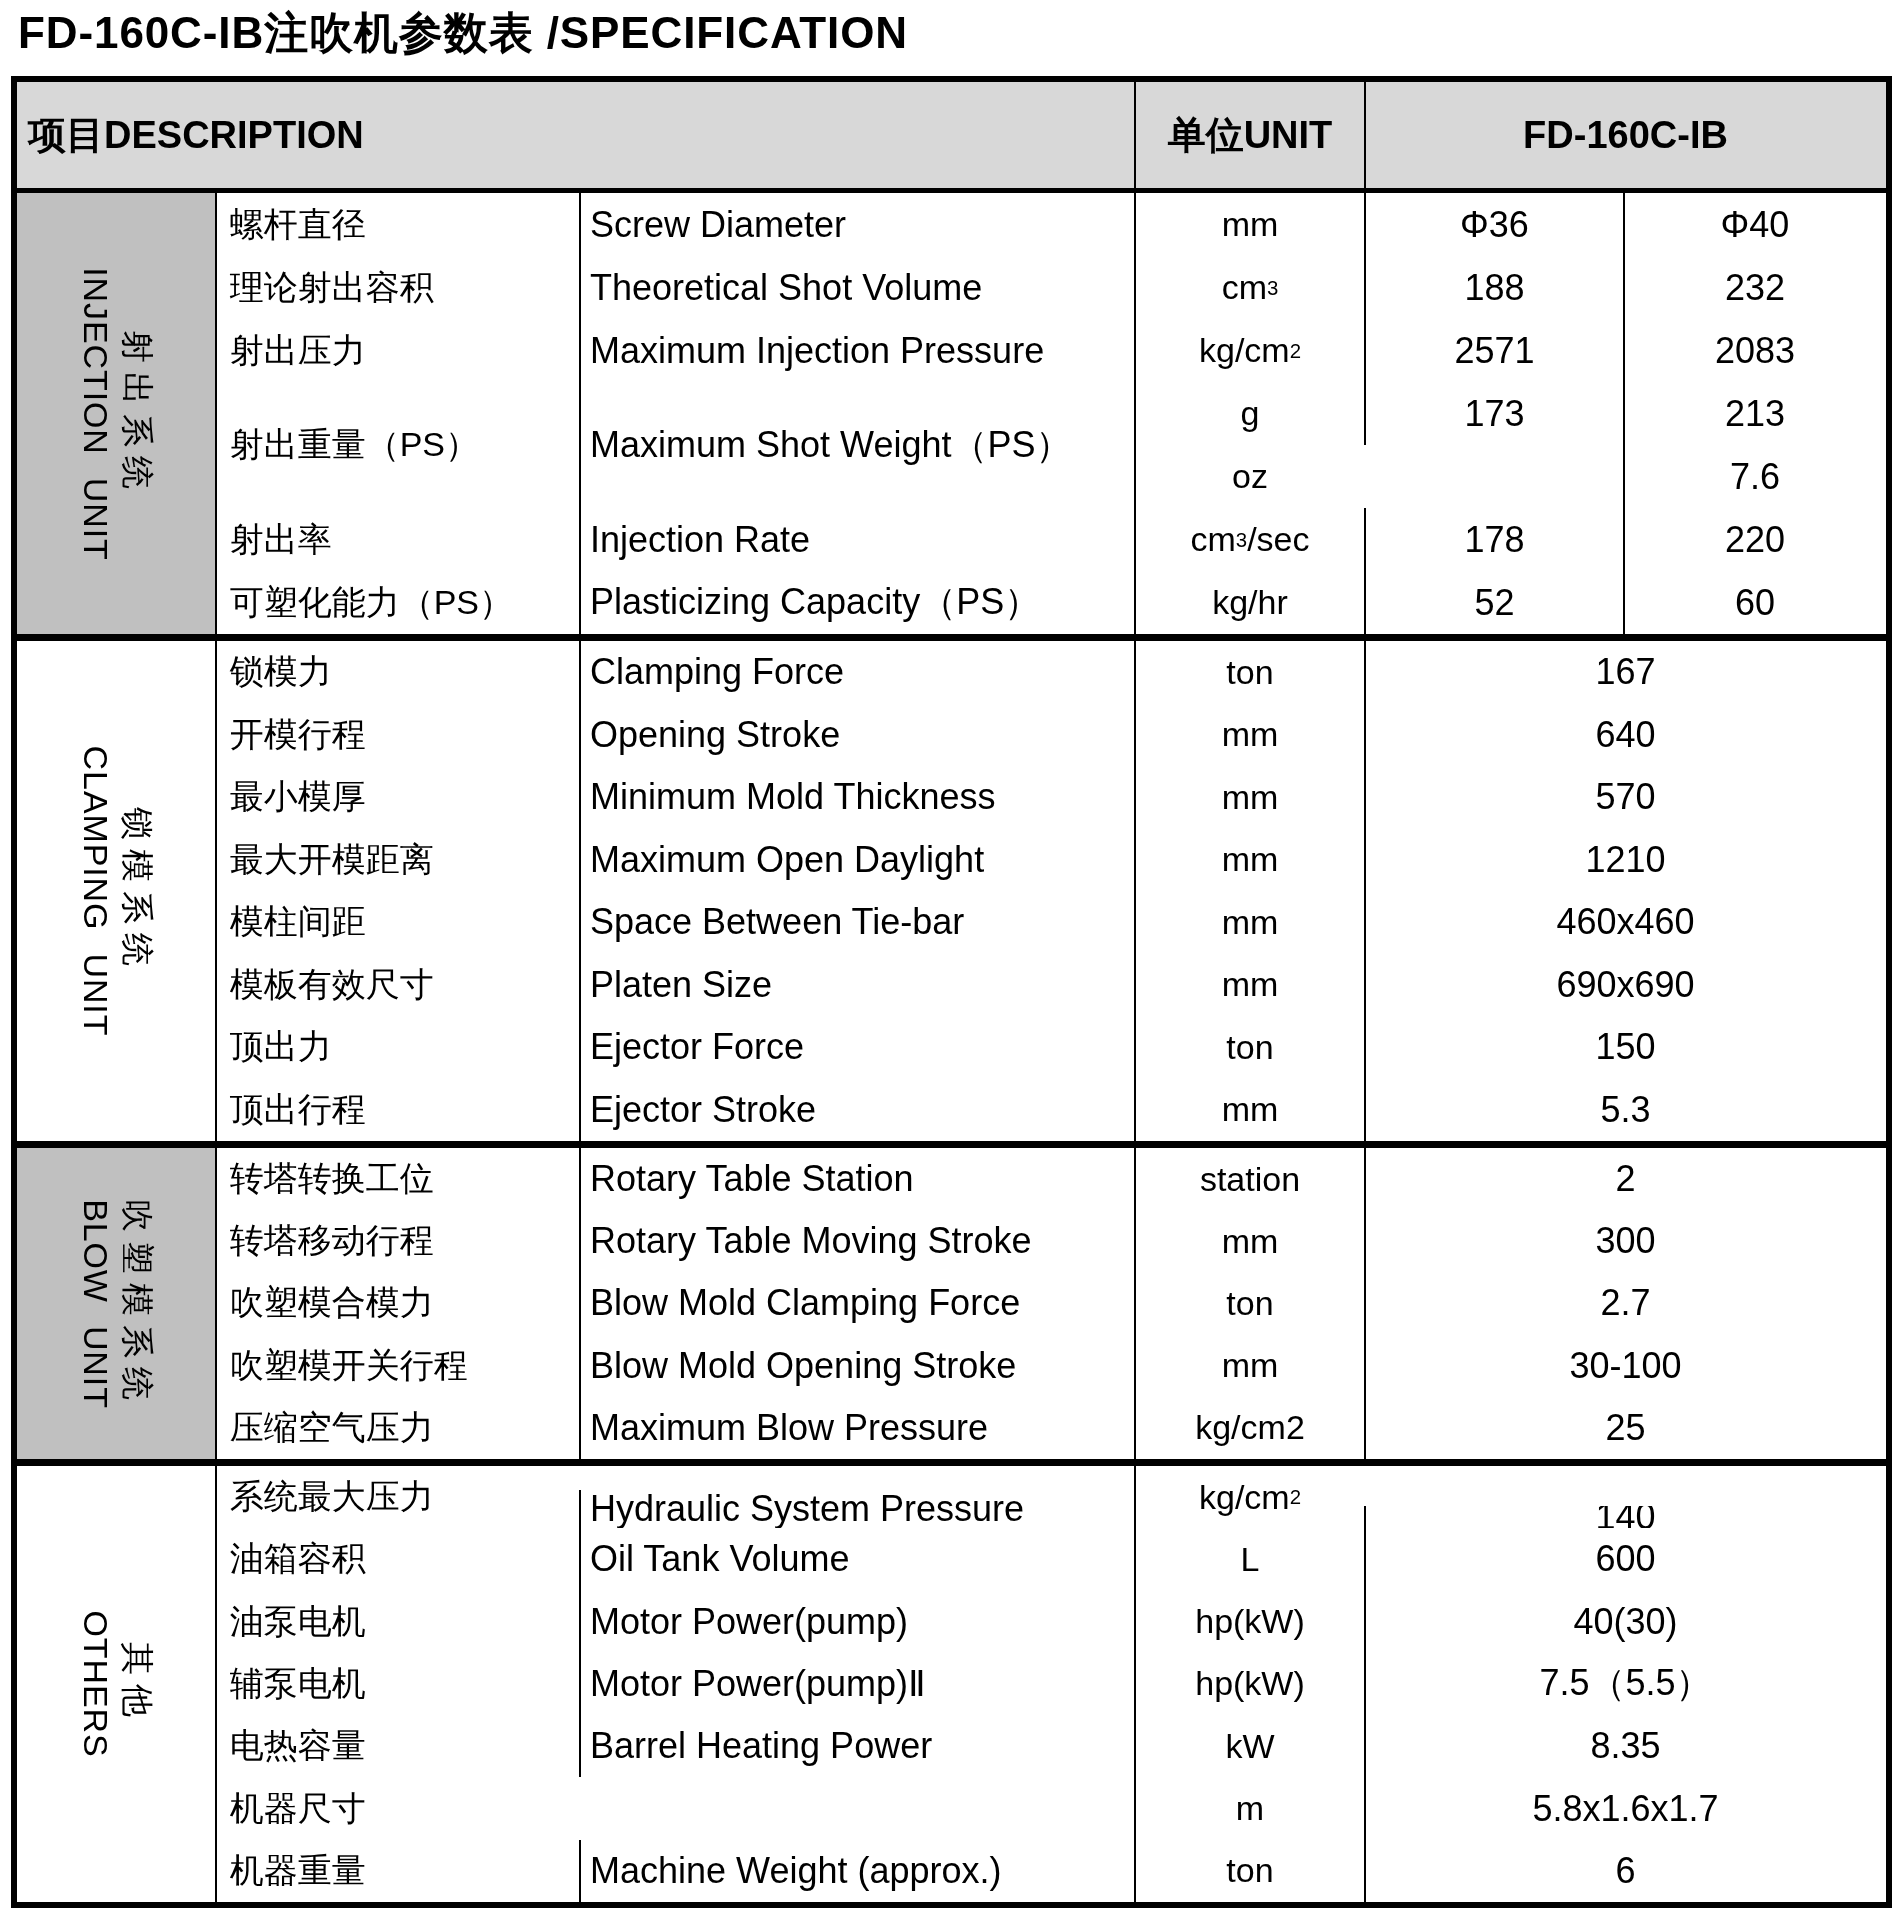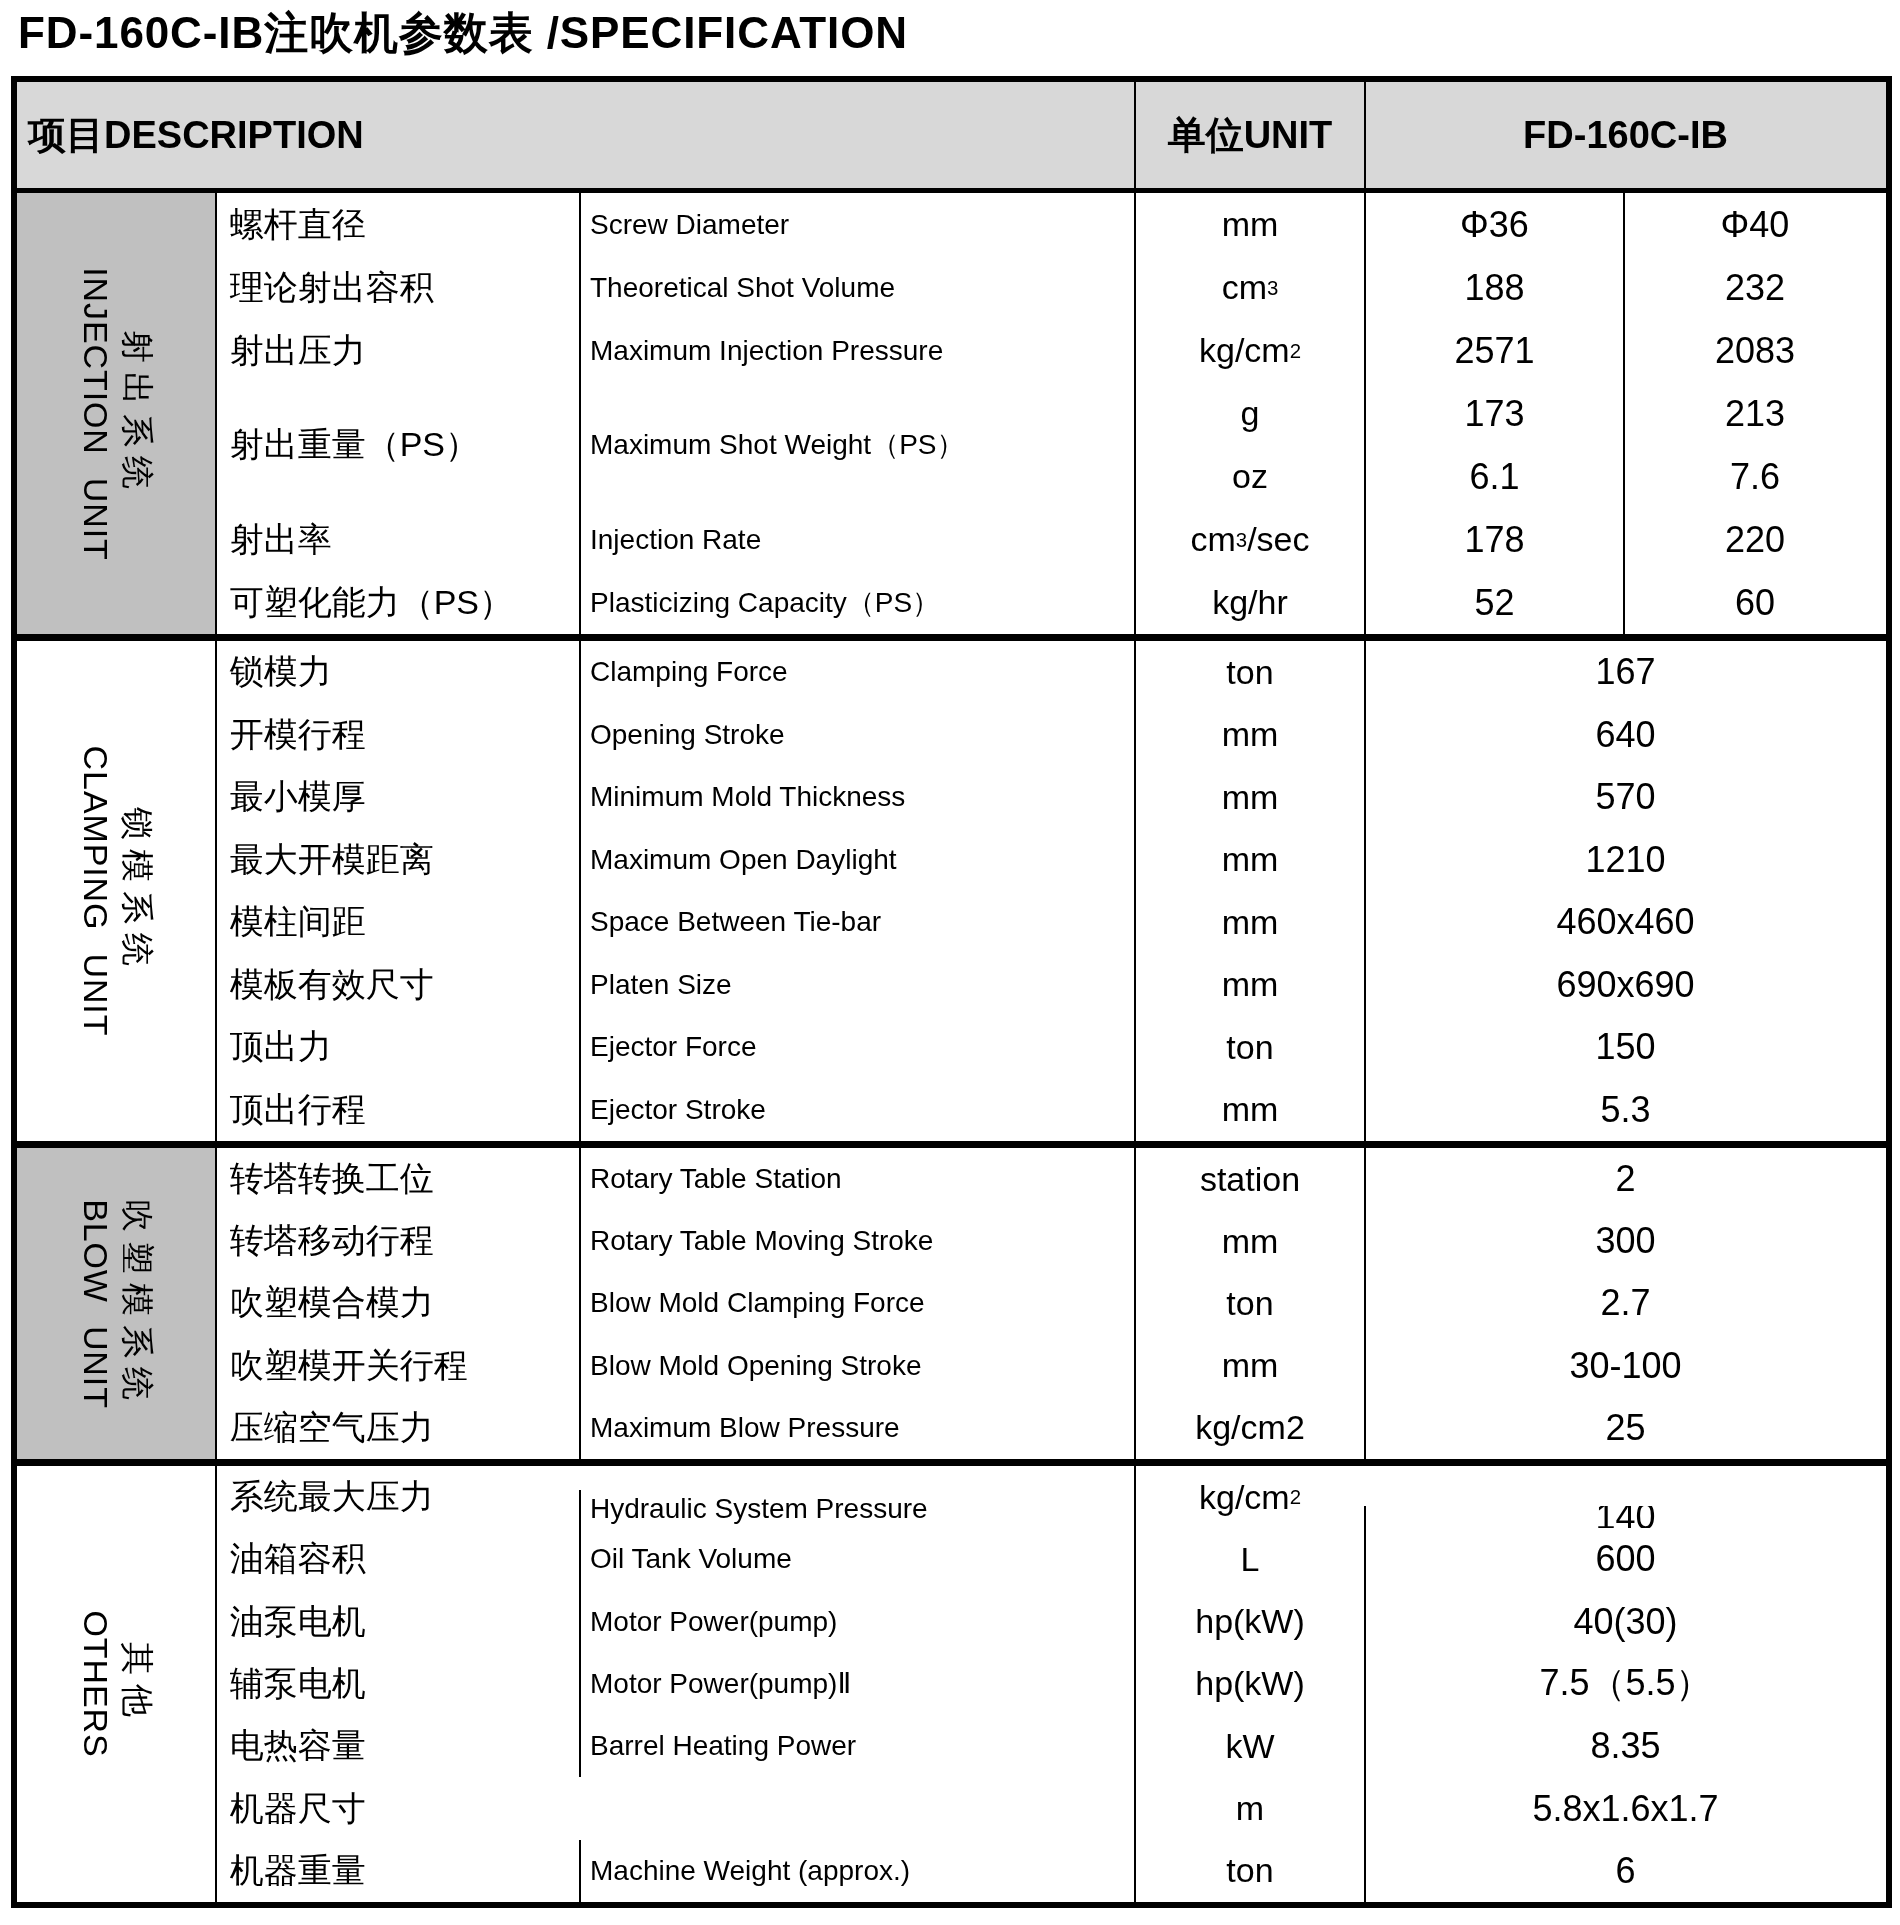--- a/index.html
+++ b/index.html
@@ -42,21 +42,21 @@
   .section-label{grid-column:1;grid-row:1 / -1;position:relative;}
   .section-label.shaded{background:#c0c0c0;}
   .vtext{
     position:absolute;top:50%;left:50%;
     transform:translate(-50%,-50%) rotate(90deg);
     text-align:center;white-space:nowrap;line-height:1.25;
   }
   .vt-cn{font-size:33px;letter-spacing:9px;}
   .vt-en{font-size:34px;letter-spacing:0.9px;word-spacing:12.7px;}
   .c-cn{border-left:2.7px solid #000;padding-left:12.7px;font-size:34px;}
-  .c-en{border-left:2.7px solid #000;padding-left:9px;font-size:28px;}
+  .c-en{border-left:2.7px solid #000;padding-left:9px;font-size:36px;}
   .c-unit{border-left:2.7px solid #000;justify-content:center;font-size:34px;}
   .c-val{border-left:2.7px solid #000;justify-content:center;font-size:36px;}
   sup{font-size:60%;vertical-align:super;line-height:0;}
 </style>
 </head>
 <body>
 
 <div class="page-title">FD-160C-IB注吹机参数表 /SPECIFICATION</div>
 
 <div class="spec-table">
@@ -86,21 +86,20 @@
       <div class="cell c-en" style="grid-area: 3 / 3 / span 1;">Maximum Injection Pressure</div>
       <div class="cell c-unit" style="grid-area: 3 / 4;">kg/cm<sup>2</sup></div>
       <div class="cell c-val" style="grid-area: 3 / 5;">2571</div>
       <div class="cell c-val" style="grid-area: 3 / 6;">2083</div>
       <div class="cell c-cn" style="grid-area: 4 / 2 / span 2;">射出重量（PS）</div>
       <div class="cell c-en" style="grid-area: 4 / 3 / span 2;">Maximum Shot Weight（PS）</div>
       <div class="cell c-unit" style="grid-area: 4 / 4;">g</div>
       <div class="cell c-val" style="grid-area: 4 / 5;">173</div>
       <div class="cell c-val" style="grid-area: 4 / 6;">213</div>
       <div class="cell c-unit" style="grid-area: 5 / 4;">oz</div>
-      <div class="cell c-val" style="grid-area: 5 / 5;">6.1</div>
       <div class="cell c-val" style="grid-area: 5 / 6;">7.6</div>
       <div class="cell c-cn" style="grid-area: 6 / 2 / span 1;">射出率</div>
       <div class="cell c-en" style="grid-area: 6 / 3 / span 1;">Injection Rate</div>
       <div class="cell c-unit" style="grid-area: 6 / 4;">cm<sup>3</sup>/sec</div>
       <div class="cell c-val" style="grid-area: 6 / 5;">178</div>
       <div class="cell c-val" style="grid-area: 6 / 6;">220</div>
       <div class="cell c-cn" style="grid-area: 7 / 2 / span 1;">可塑化能力（PS）</div>
       <div class="cell c-en" style="grid-area: 7 / 3 / span 1;">Plasticizing Capacity（PS）</div>
       <div class="cell c-unit" style="grid-area: 7 / 4;">kg/hr</div>
       <div class="cell c-val" style="grid-area: 7 / 5;">52</div>

